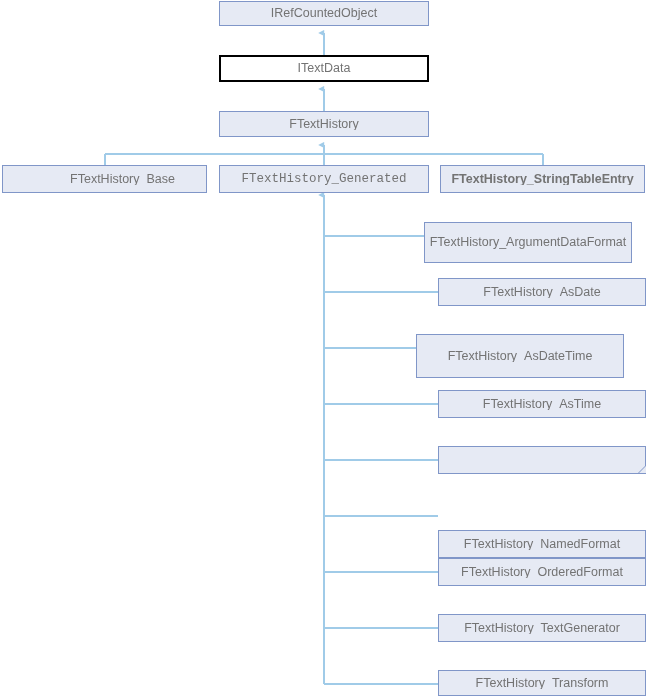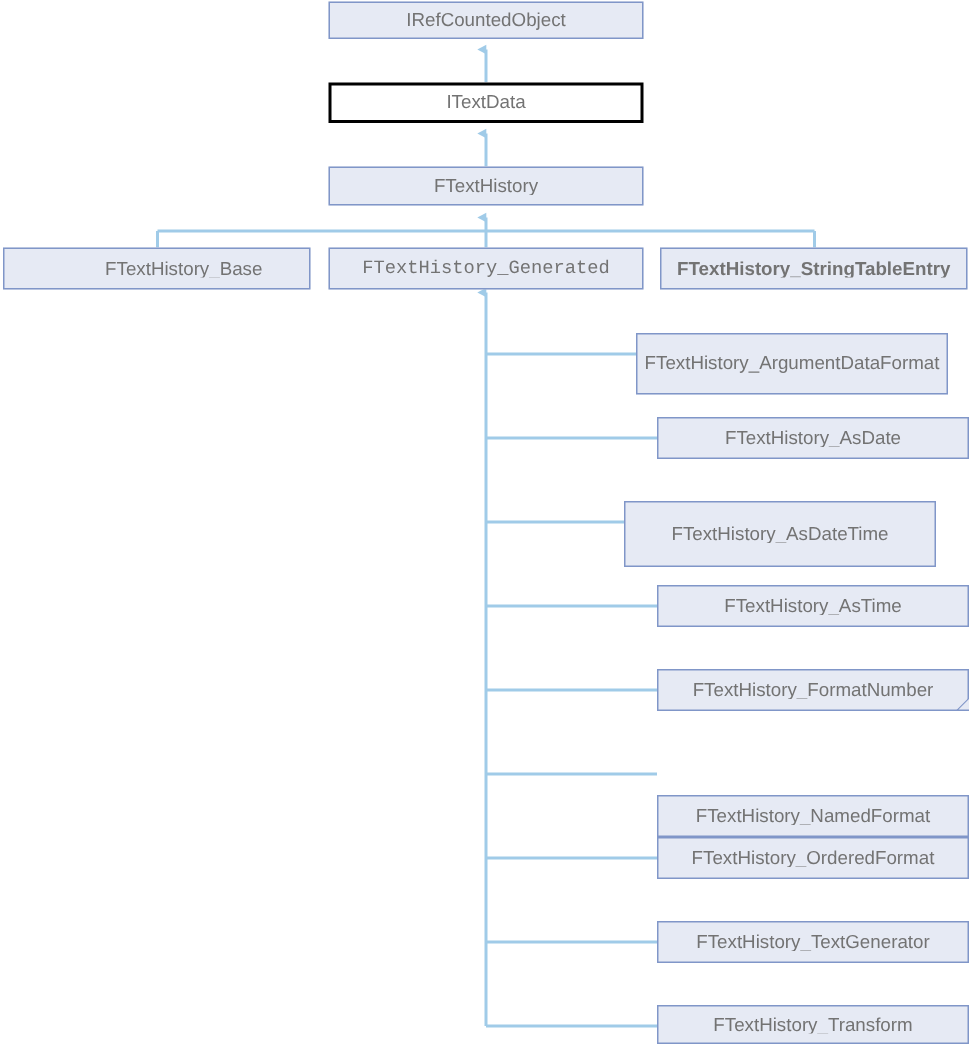--- a/index.html
+++ b/index.html
@@ -139,21 +139,20 @@
       <div class="node" style="left: 438px; top: 278px; width: 208px; height: 28px;">
         <span class="node-label">FTextHistory_AsDate</span>
       </div>
       <div class="node" style="left: 416px; top: 334px; width: 208px; height: 44px;">
         <span class="node-label">FTextHistory_AsDateTime</span>
       </div>
       <div class="node" style="left: 438px; top: 390px; width: 208px; height: 28px;">
         <span class="node-label">FTextHistory_AsTime</span>
       </div>
       <div class="node" style="left: 438px; top: 446px; width: 208px; height: 28px;">
-        <span class="node-label">FTextHistory_FormatNumber</span>
         <span class="fold"></span>
       </div>
       <div class="node" style="left: 438px; top: 502px; width: 208px; height: 28px; margin-top: 28px;">
         <span class="node-label">FTextHistory_NamedFormat</span>
       </div>
       <div class="node" style="left: 438px; top: 558px; width: 208px; height: 28px;">
         <span class="node-label">FTextHistory_OrderedFormat</span>
       </div>
       <div class="node" style="left: 438px; top: 614px; width: 208px; height: 28px;">
         <span class="node-label">FTextHistory_TextGenerator</span>

